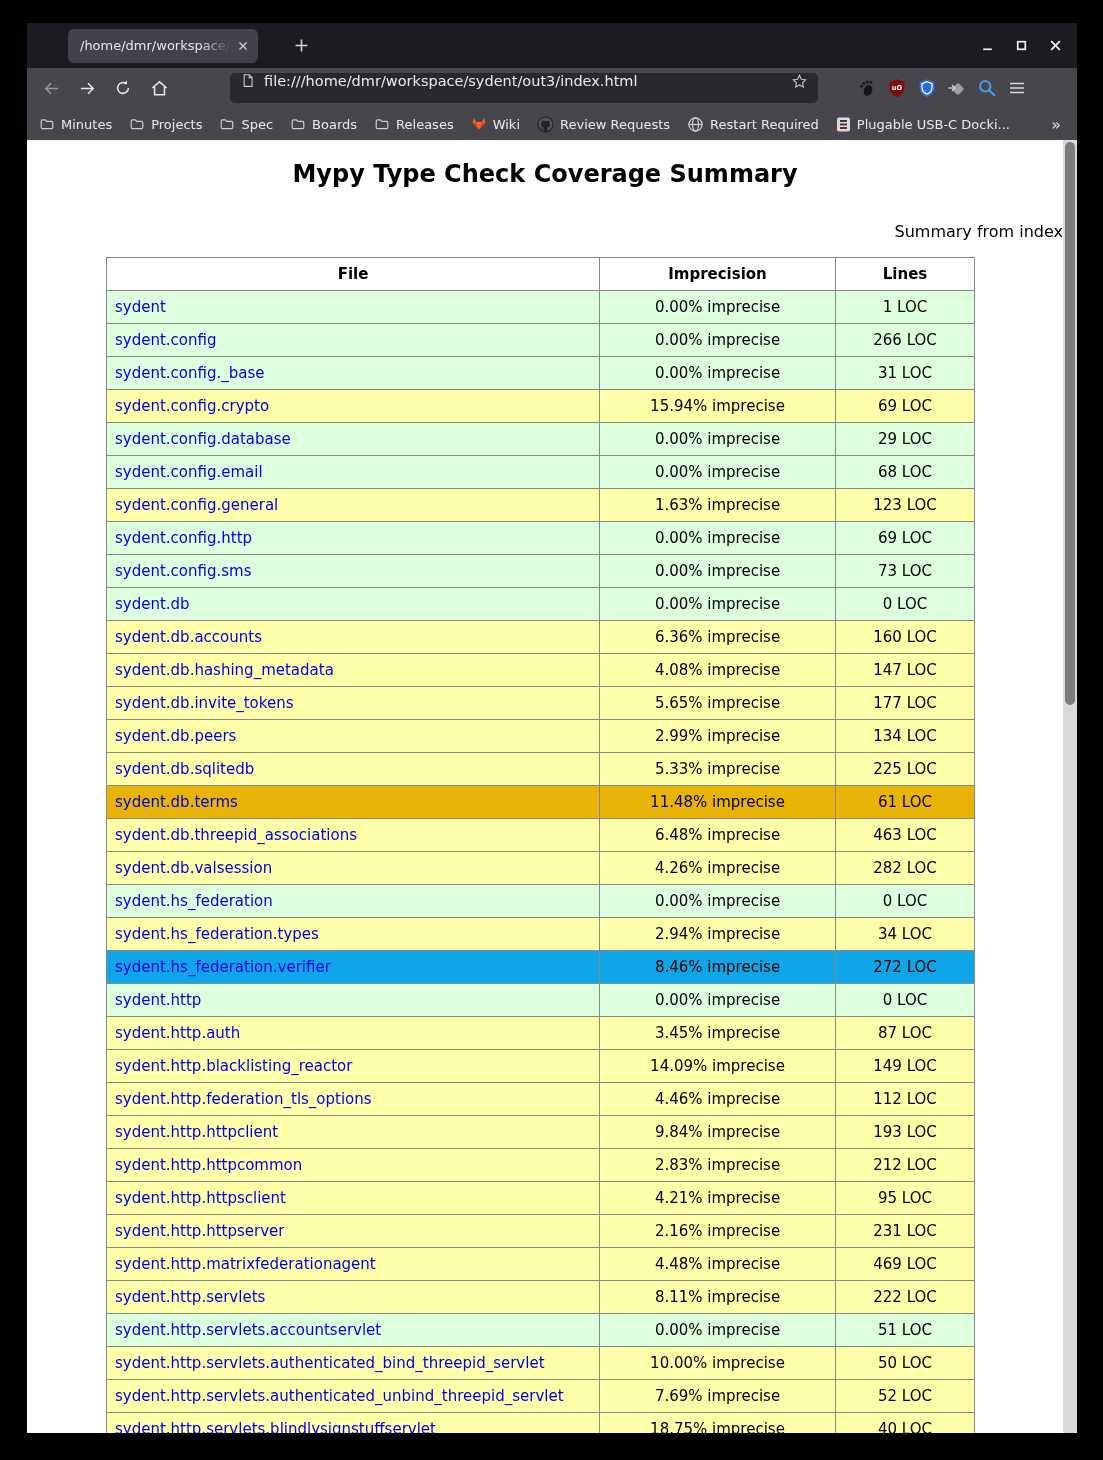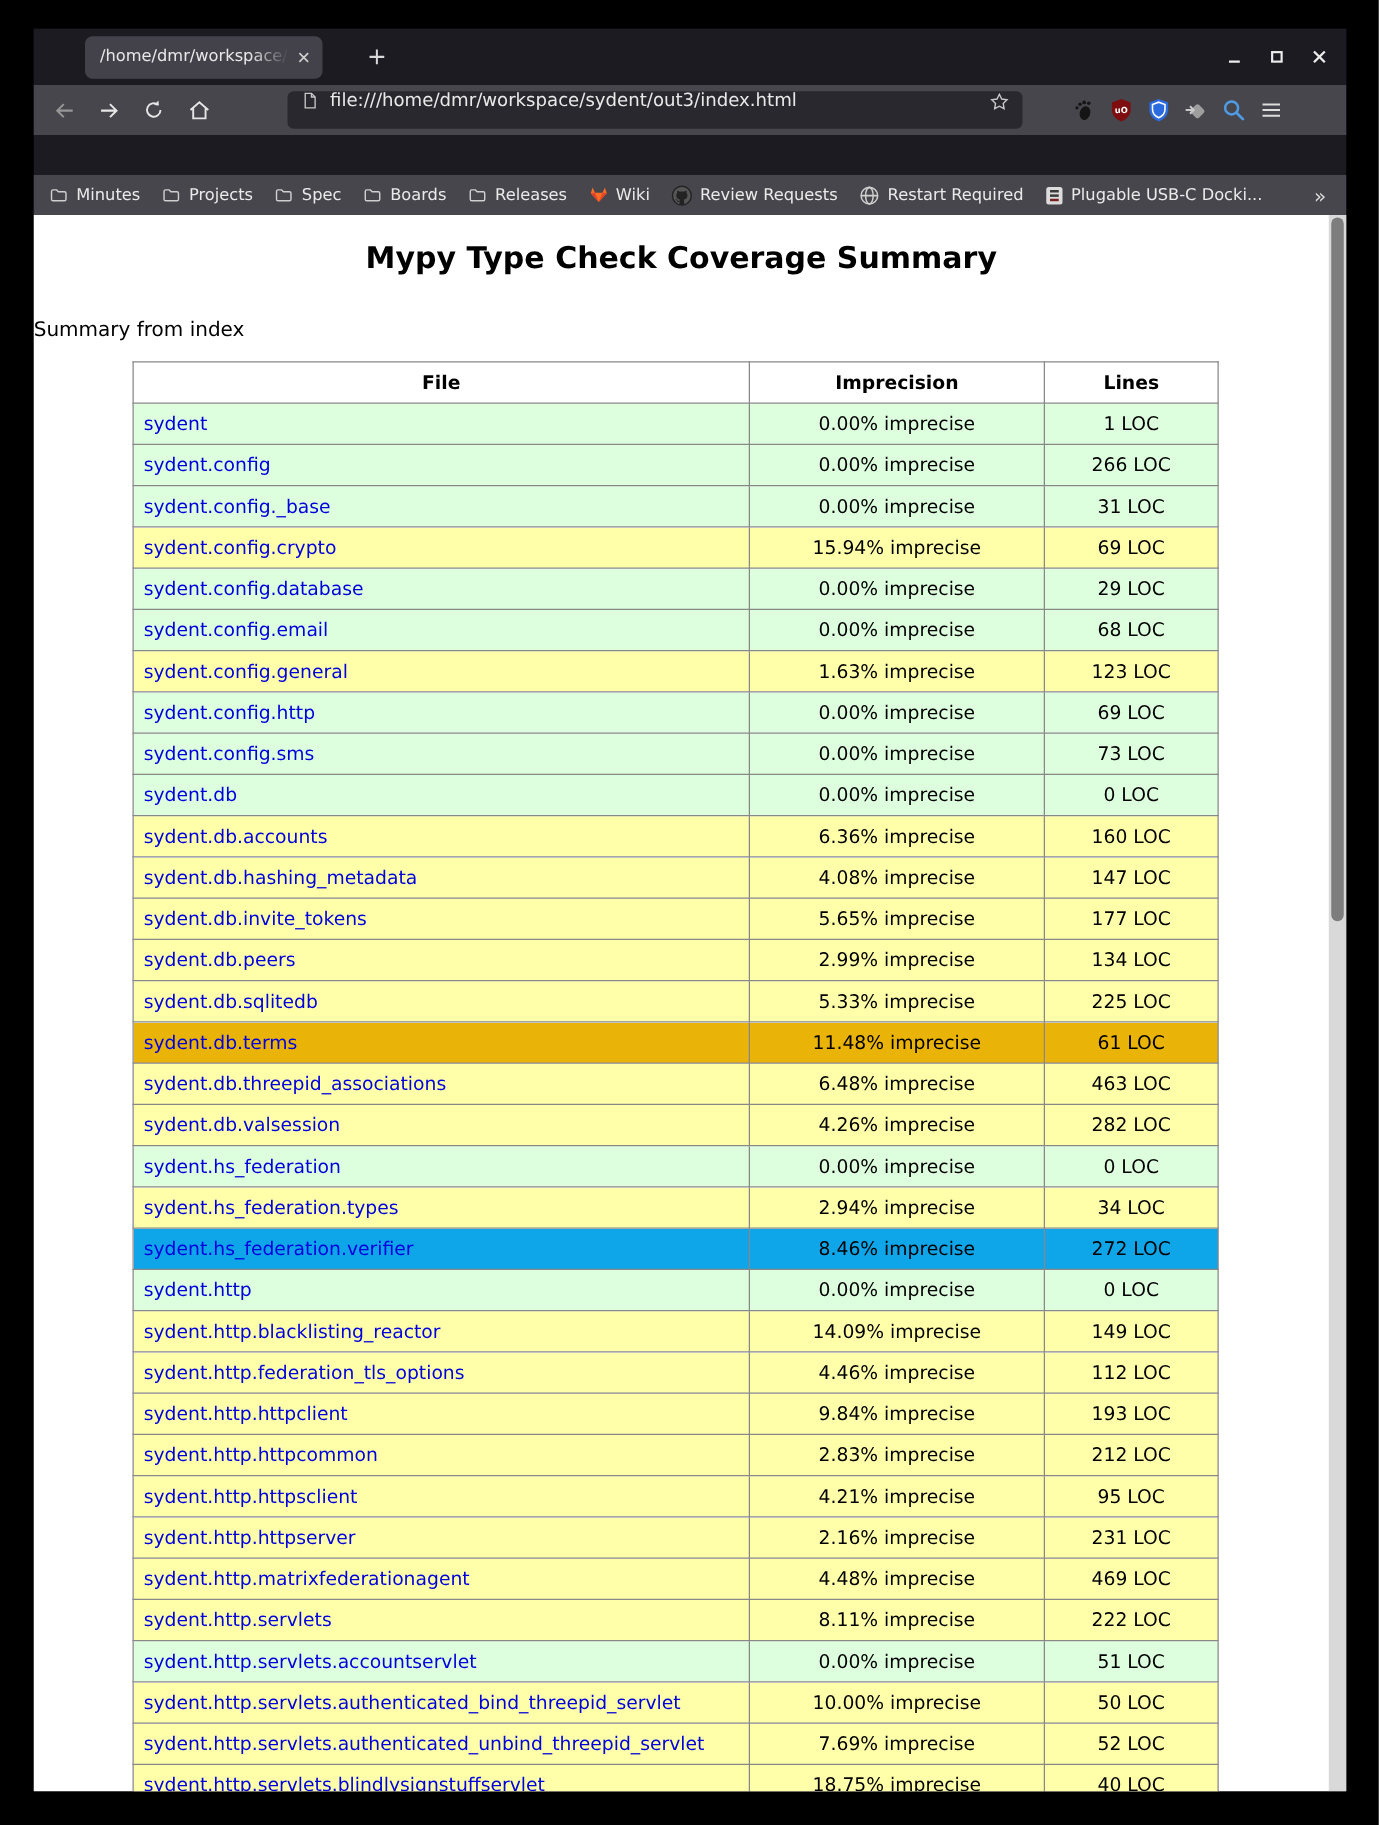--- a/index.html
+++ b/index.html
@@ -22,30 +22,30 @@
   .navbar{flex:0 0 40px;background:#47464c;display:flex;align-items:center;
           padding:0 10px;box-sizing:border-box;}
   .navbtn{width:28px;height:28px;display:flex;align-items:center;justify-content:center;margin-right:8px;}
   .urlbar{margin-left:49px;width:588px;height:30px;background:#29282e;border-radius:5px;
           display:flex;align-items:flex-start;padding:0 10px;box-sizing:border-box;}
   .url-text{color:#e9e9e9;font-size:14.5px;margin-left:9px;flex:1;white-space:nowrap;overflow:hidden;}
   .ext-icons{display:flex;align-items:center;gap:4px;margin-left:36px;}
   .ext{width:26px;height:26px;display:flex;align-items:center;justify-content:center;}
   
   .bookmarksbar{flex:0 0 32px;background:#47464c;display:flex;align-items:center;
-          padding:0 12px;box-sizing:border-box;gap:17px;margin-top:32px;}
+          padding:0 12px;box-sizing:border-box;gap:17px;}
   .bm{display:flex;align-items:center;gap:6px;cursor:default;}
   .bm-label{color:#eaeaea;font-size:13px;white-space:nowrap;}
   .bm-ic{display:flex;align-items:center;}
   .overflow-btn{margin-left:auto;color:#dcdcdc;font-size:16px;padding-right:4px;}
   
   .content{flex:1;background:#fff;position:relative;overflow:hidden;color:#000;}
   .page{width:1036px;}
   .page-title{margin:21px 0 0;text-align:center;font-size:24px;font-weight:bold;line-height:27px;}
-  .page-subtitle{margin:35px 0 12px;text-align:left;font-size:16px;line-height:18px;}
+  .page-subtitle{margin:35px 0 12px;text-align:right;font-size:16px;line-height:18px;}
   table.summary{margin:16px 0 0 79px;border-collapse:collapse;width:868px;table-layout:fixed;font-size:15px;}
   .summary th,.summary td{border:1px solid #888;height:32px;padding:0;overflow:hidden;white-space:nowrap;}
   .summary th{font-weight:bold;text-align:center;background:#fff;}
   .c-file{text-align:left;padding-left:8px !important;}
   .c-imp,.c-lines{text-align:center;}
   a.filelink{text-decoration:none;}
   
   .scrollbar{position:absolute;top:0;right:0;width:14px;height:100%;background:#d9d9d9;}
   .scroll-thumb{position:absolute;top:2px;left:2px;width:10px;height:563px;background:#7d7d7d;border-radius:5px;}
   svg{display:block;}
@@ -374,20 +374,25 @@
               <td class="c-file"><a href="#" class="filelink" style="color: rgb(0, 0, 221);">sydent.hs_federation.verifier</a></td>
               <td class="c-imp">8.46% imprecise</td>
               <td class="c-lines">272 LOC</td>
             </tr>
             <tr style="background: rgb(221, 255, 221);">
               <td class="c-file"><a href="#" class="filelink" style="color: rgb(0, 0, 221);">sydent.http</a></td>
               <td class="c-imp">0.00% imprecise</td>
               <td class="c-lines">0 LOC</td>
             </tr>
             <tr style="background: rgb(255, 255, 170);">
+              <td class="c-file"><a href="#" class="filelink" style="color: rgb(0, 0, 221);">sydent.http.auth</a></td>
+              <td class="c-imp">3.45% imprecise</td>
+              <td class="c-lines">87 LOC</td>
+            </tr>
+            <tr style="background: rgb(255, 255, 170);">
               <td class="c-file"><a href="#" class="filelink" style="color: rgb(0, 0, 221);">sydent.http.blacklisting_reactor</a></td>
               <td class="c-imp">14.09% imprecise</td>
               <td class="c-lines">149 LOC</td>
             </tr>
             <tr style="background: rgb(255, 255, 170);">
               <td class="c-file"><a href="#" class="filelink" style="color: rgb(0, 0, 221);">sydent.http.federation_tls_options</a></td>
               <td class="c-imp">4.46% imprecise</td>
               <td class="c-lines">112 LOC</td>
             </tr>
             <tr style="background: rgb(255, 255, 170);">

